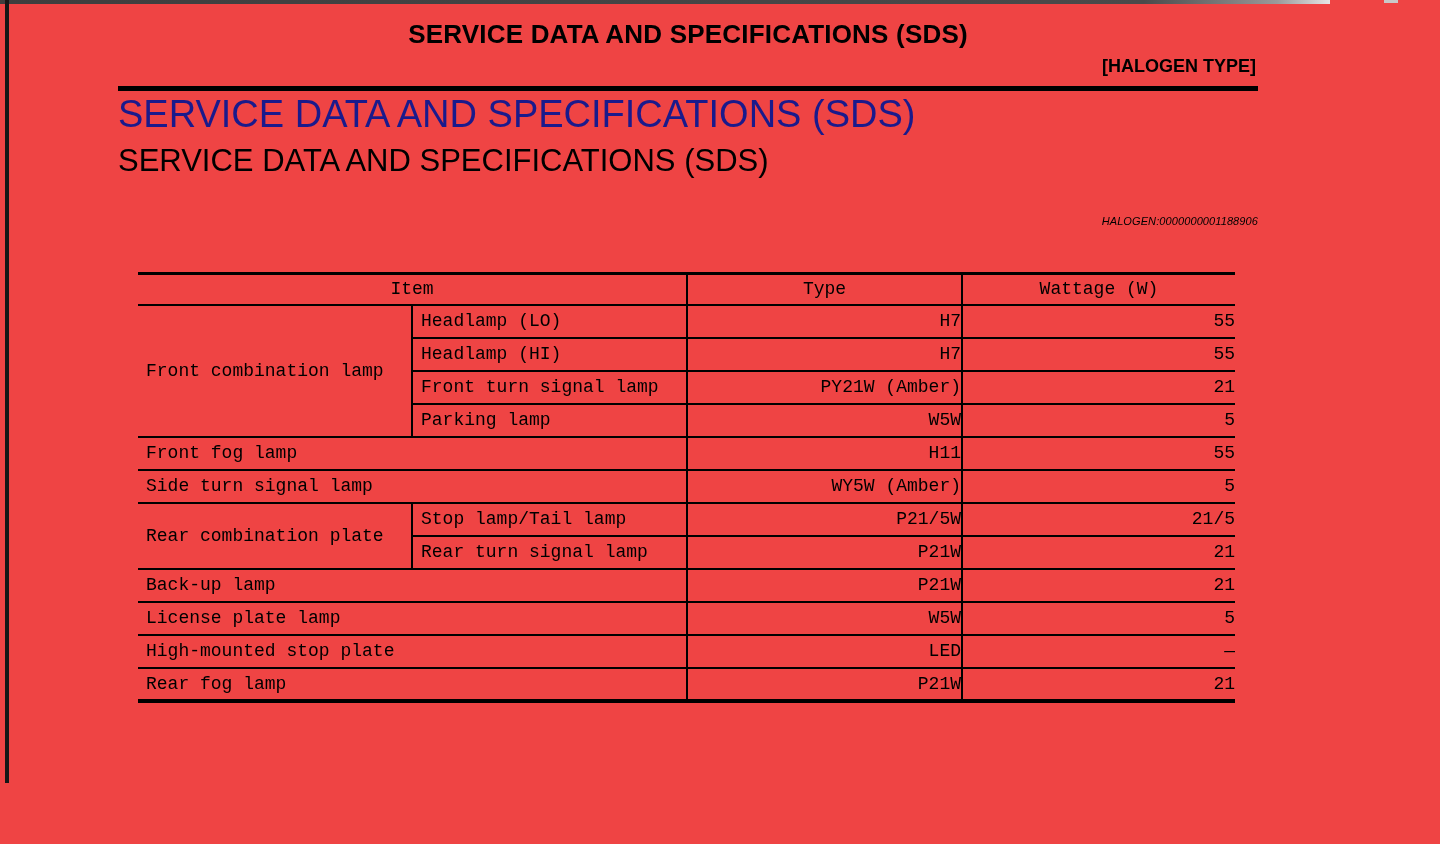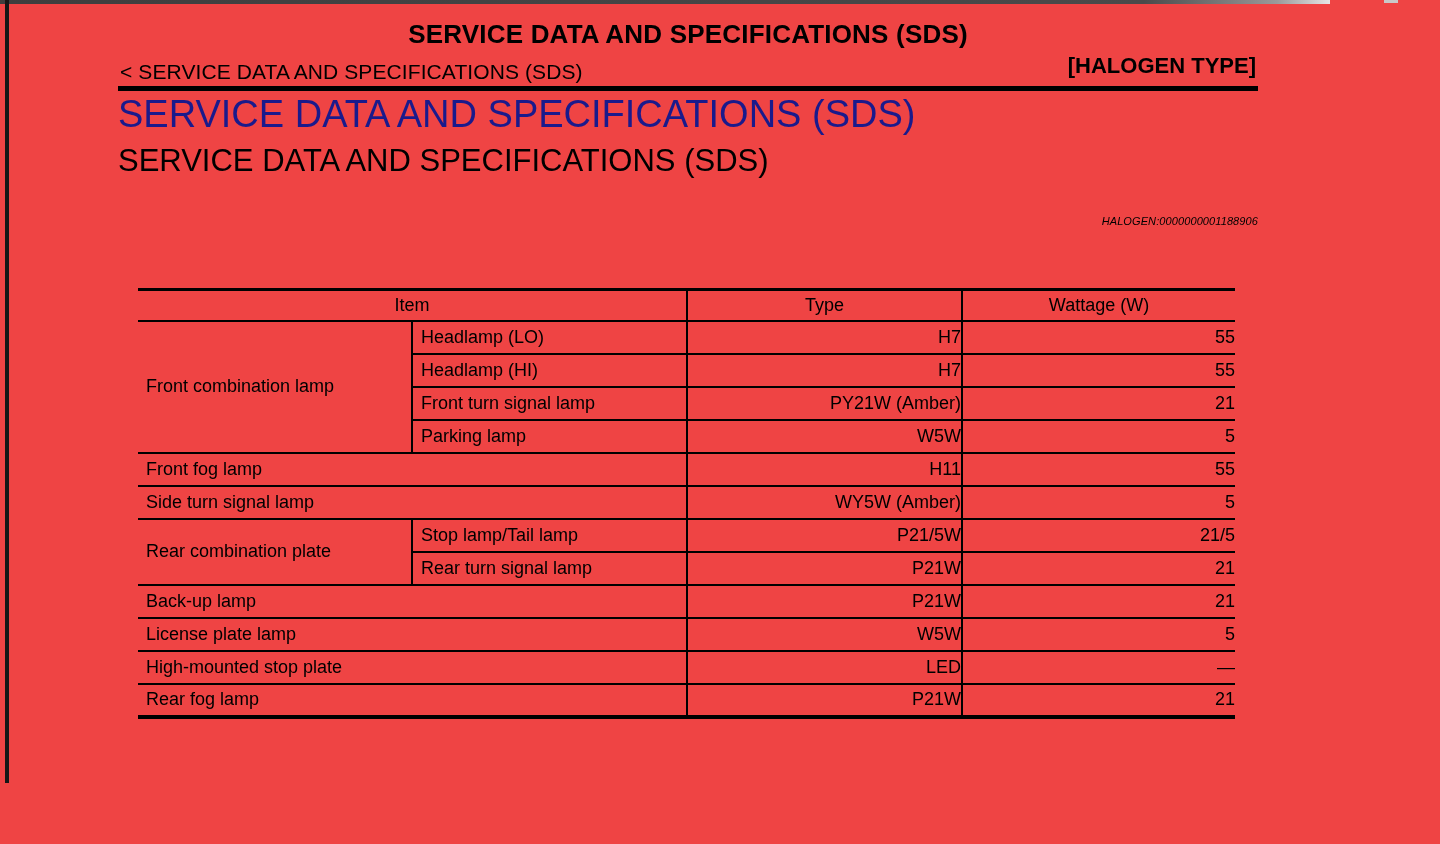--- a/index.html
+++ b/index.html
@@ -22,21 +22,21 @@
     position: absolute; top: 18px; left: 0; width: 100%;
     text-align: center; font-size: 26px; font-weight: bold; line-height: 32px;
     letter-spacing: 0.2px;
   }
   .crumb {
     position: absolute; top: 60px; left: 2px;
     font-size: 21px; line-height: 24px; letter-spacing: 0.1px;
   }
   .variant {
     position: absolute; top: 54px; right: 2px;
-    font-size: 22px; font-weight: bold; line-height: 24px;
+    font-size: 18px; font-weight: bold; line-height: 24px;
   }
   .rule { position: absolute; top: 86px; left: 0; width: 100%; height: 5px; background: #000; }
 
   .h-blue {
     position: absolute; top: 92px; left: 0;
     font-size: 38px; font-weight: normal; line-height: 44px; color: #1a1a8c;
     white-space: nowrap;
   }
   .h-black {
     position: absolute; top: 142px; left: 0;
@@ -47,24 +47,25 @@
     position: absolute; top: 197px; left: 0;
     font-size: 27px; font-weight: normal; line-height: 34px;
   }
   .infoid {
     position: absolute; top: 215px; right: 0;
     font-size: 11px; font-style: italic; letter-spacing: 0.1px;
   }
 
   
   .spec-table {
-    position: absolute; left: 20px; top: 288px; width: 1097px;
+    position: absolute; left: 20px; top: 272px; width: 1097px;
     border-collapse: collapse; table-layout: fixed;
     border-top: 3px solid #000; border-bottom: 4px solid #000;
     font-size: 18px;
+    font-family: Liberation Mono, monospace;
   }
   .spec-table th, .spec-table td {
     border-bottom: 2px solid #000;
     vertical-align: middle;
     font-weight: normal;
     overflow: hidden; white-space: nowrap;
   }
   .spec-table th { height: 31px; text-align: center; }
   .spec-table td { height: 33px; }
   .cell-left { text-align: left; padding-left: 8px; }
@@ -76,21 +77,20 @@
 
 <div class="page">
 
   <div class="top-bar"></div>
   <div class="top-bar-remnant"></div>
   <div class="left-border"></div>
 
   <div class="content">
 
     <div class="doc-title">SERVICE DATA AND SPECIFICATIONS (SDS)</div>
-    <div class="crumb">&lt; SERVICE DATA AND SPECIFICATIONS (SDS)</div>
     <div class="variant">[HALOGEN TYPE]</div>
     <div class="rule"></div>
 
     <h1 class="h-blue">SERVICE DATA AND SPECIFICATIONS (SDS)</h1>
     <h2 class="h-black">SERVICE DATA AND SPECIFICATIONS (SDS)</h2>
     <div class="infoid">HALOGEN:0000000001188906</div>
 
     <table class="spec-table">
       <colgroup>
         <col style="width:274px">

